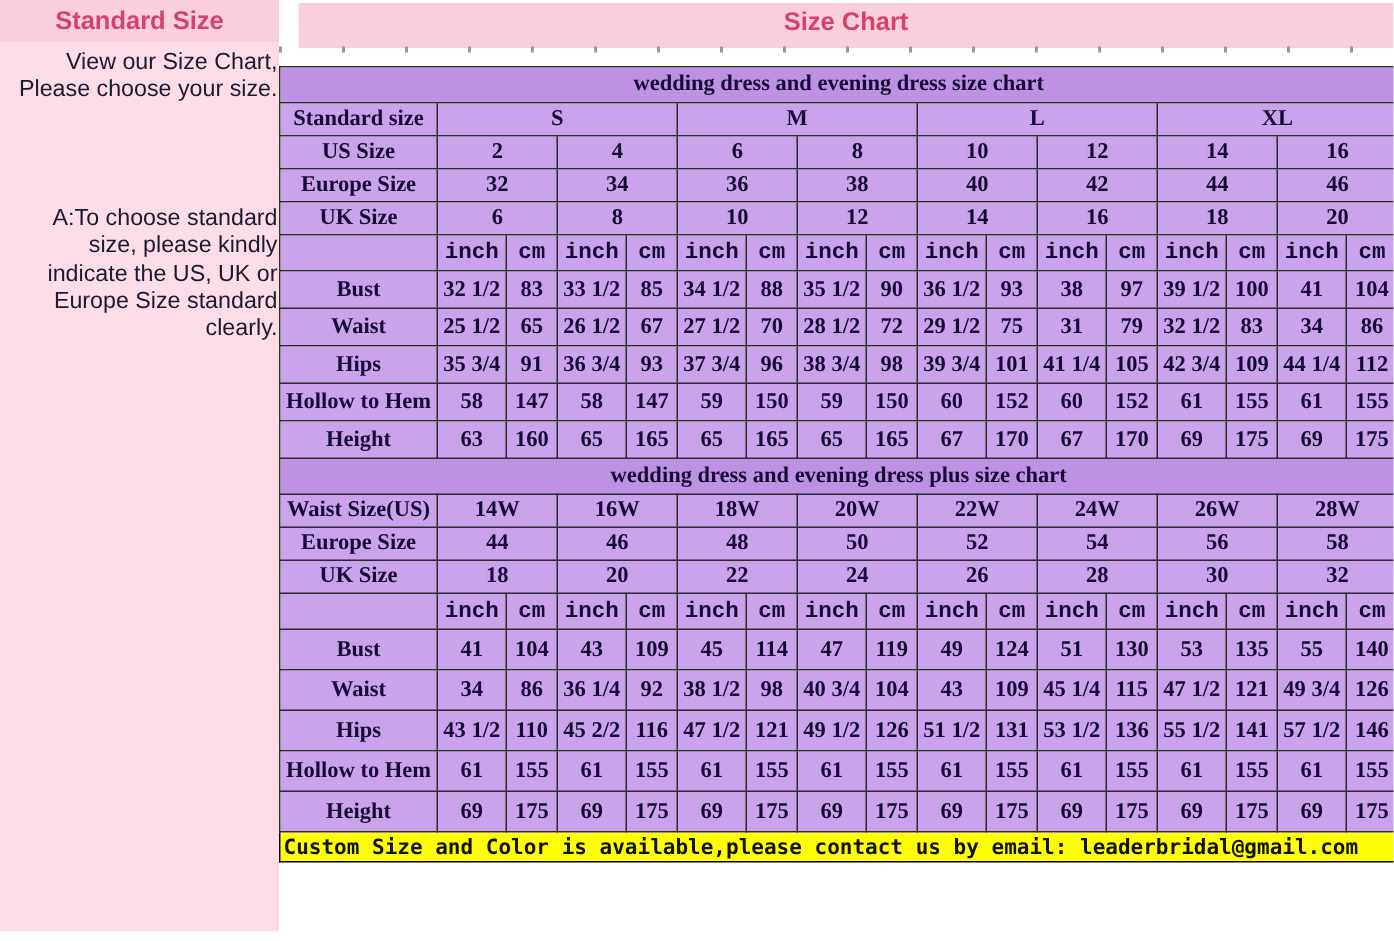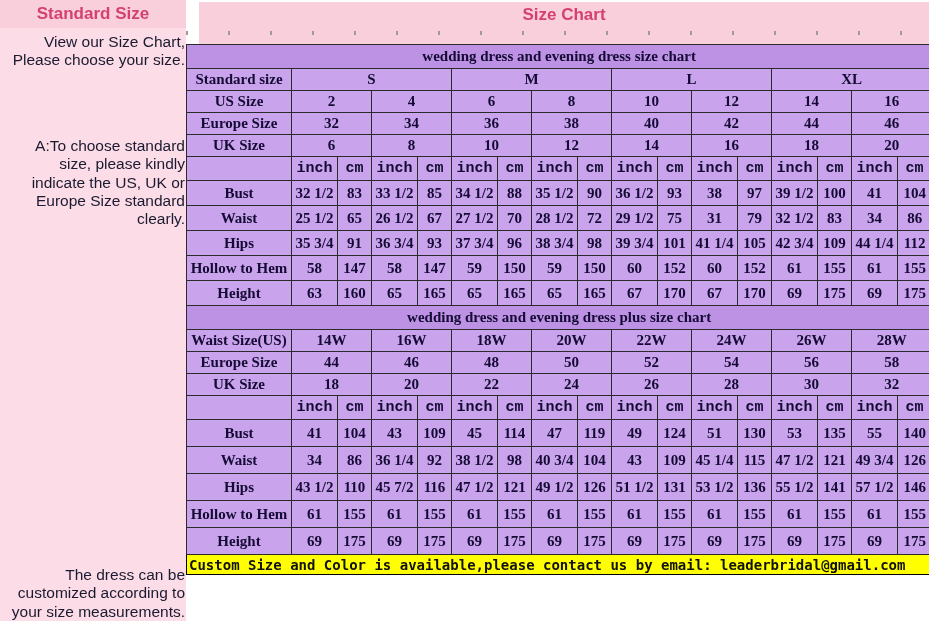--- a/index.html
+++ b/index.html
@@ -8,21 +8,21 @@
     font-family:"Liberation Sans",sans-serif;overflow:hidden;
   }
   
   .sidebar{position:absolute;left:0;top:0;width:186px;height:621px;background:#fcdce6;}
   .sidebar-header{height:28px;background:#f9cfdc;color:#d5416e;font-weight:bold;
     font-size:17px;text-align:center;line-height:28px;}
   .sidebar p{position:absolute;left:3px;right:1px;margin:0;font-size:15.5px;
     color:#1a1a30;line-height:1.18;text-align:right;}
   .p1{top:33px;} .p2{top:137px;} .p3{top:281px;} .p4{top:431px;} .p5{top:566px;}
   
-  .main-header{position:absolute;left:199px;top:2px;width:730px;height:42px;
+  .main-header{position:absolute;left:199px;top:2px;width:730px;height:30px;
     background:#f9cfdc;color:#d5416e;font-weight:bold;font-size:17px;
     text-align:center;line-height:26px;}
   
   .tick-strip{position:absolute;left:186px;top:31px;width:743px;height:4px;
     background-image:repeating-linear-gradient(90deg,#9b9b9b 0 2px,transparent 2px 42px);}
   
   table.size-chart{position:absolute;left:186px;top:44px;width:743px;
     border-collapse:collapse;table-layout:fixed;
     font-family:"Liberation Serif",serif;font-weight:bold;font-size:15px;color:#150a35;}
   table.size-chart td{border:1px solid #2b2b2b;text-align:center;padding:0;
@@ -36,21 +36,20 @@
     font-family:"DejaVu Sans Mono","Liberation Mono",monospace;font-weight:bold;
     font-size:14px;text-align:left;padding-left:2px;color:#111;}
 </style>
 </head>
 <body>
 
 <div class="sidebar">
   <div class="sidebar-header">Standard Size</div>
   <p class="p1">View our Size Chart, Please choose your size.</p>
   <p class="p2">A:To choose standard size, please kindly indicate the US, UK or Europe Size standard clearly.</p>
-  <p class="p5">The dress can be customized according to your size measurements.</p>
 </div>
 
 <div class="main-header">Size Chart</div>
 
 <div class="tick-strip"></div>
 
 <table class="size-chart">
   <colgroup>
     <col style="width:105px">
     <col style="width:46px">
@@ -318,21 +317,21 @@
         <td>115</td>
         <td>47 1/2</td>
         <td>121</td>
         <td>49 3/4</td>
         <td>126</td>
       </tr>
       <tr class="r-meas2">
         <td>Hips</td>
         <td>43 1/2</td>
         <td>110</td>
-        <td>45 7/2</td>
+        <td>45 2/2</td>
         <td>116</td>
         <td>47 1/2</td>
         <td>121</td>
         <td>49 1/2</td>
         <td>126</td>
         <td>51 1/2</td>
         <td>131</td>
         <td>53 1/2</td>
         <td>136</td>
         <td>55 1/2</td>

